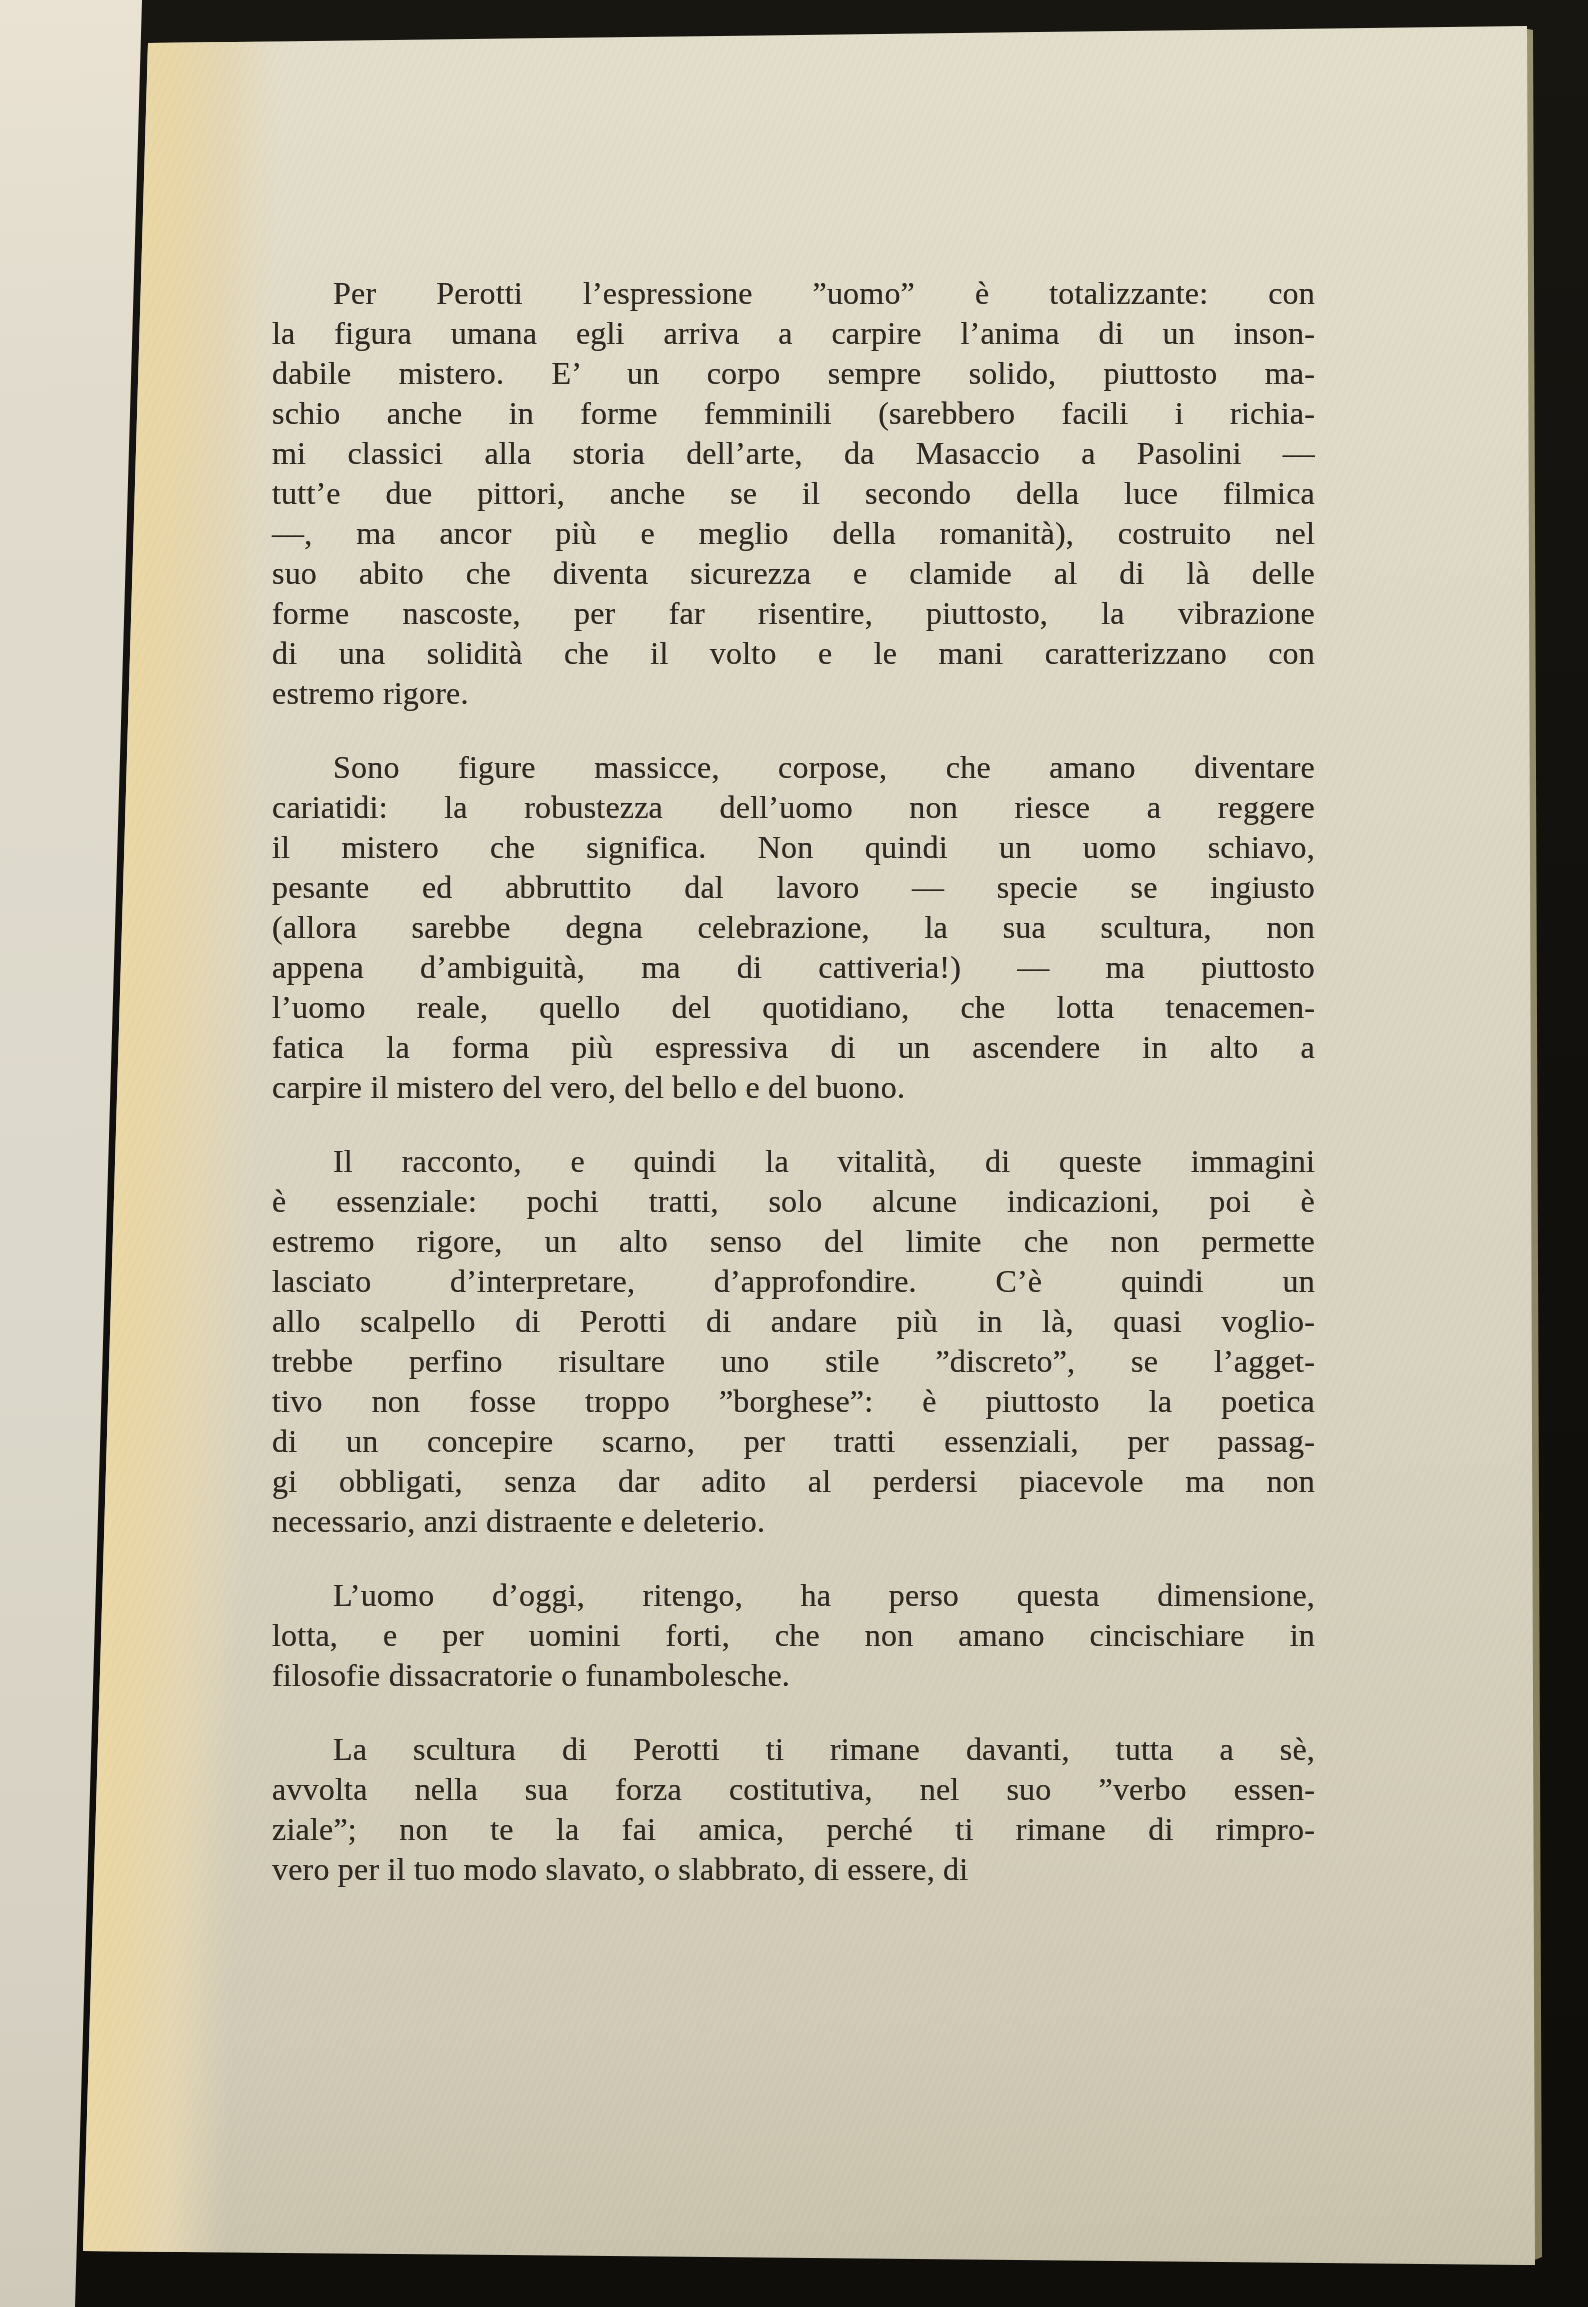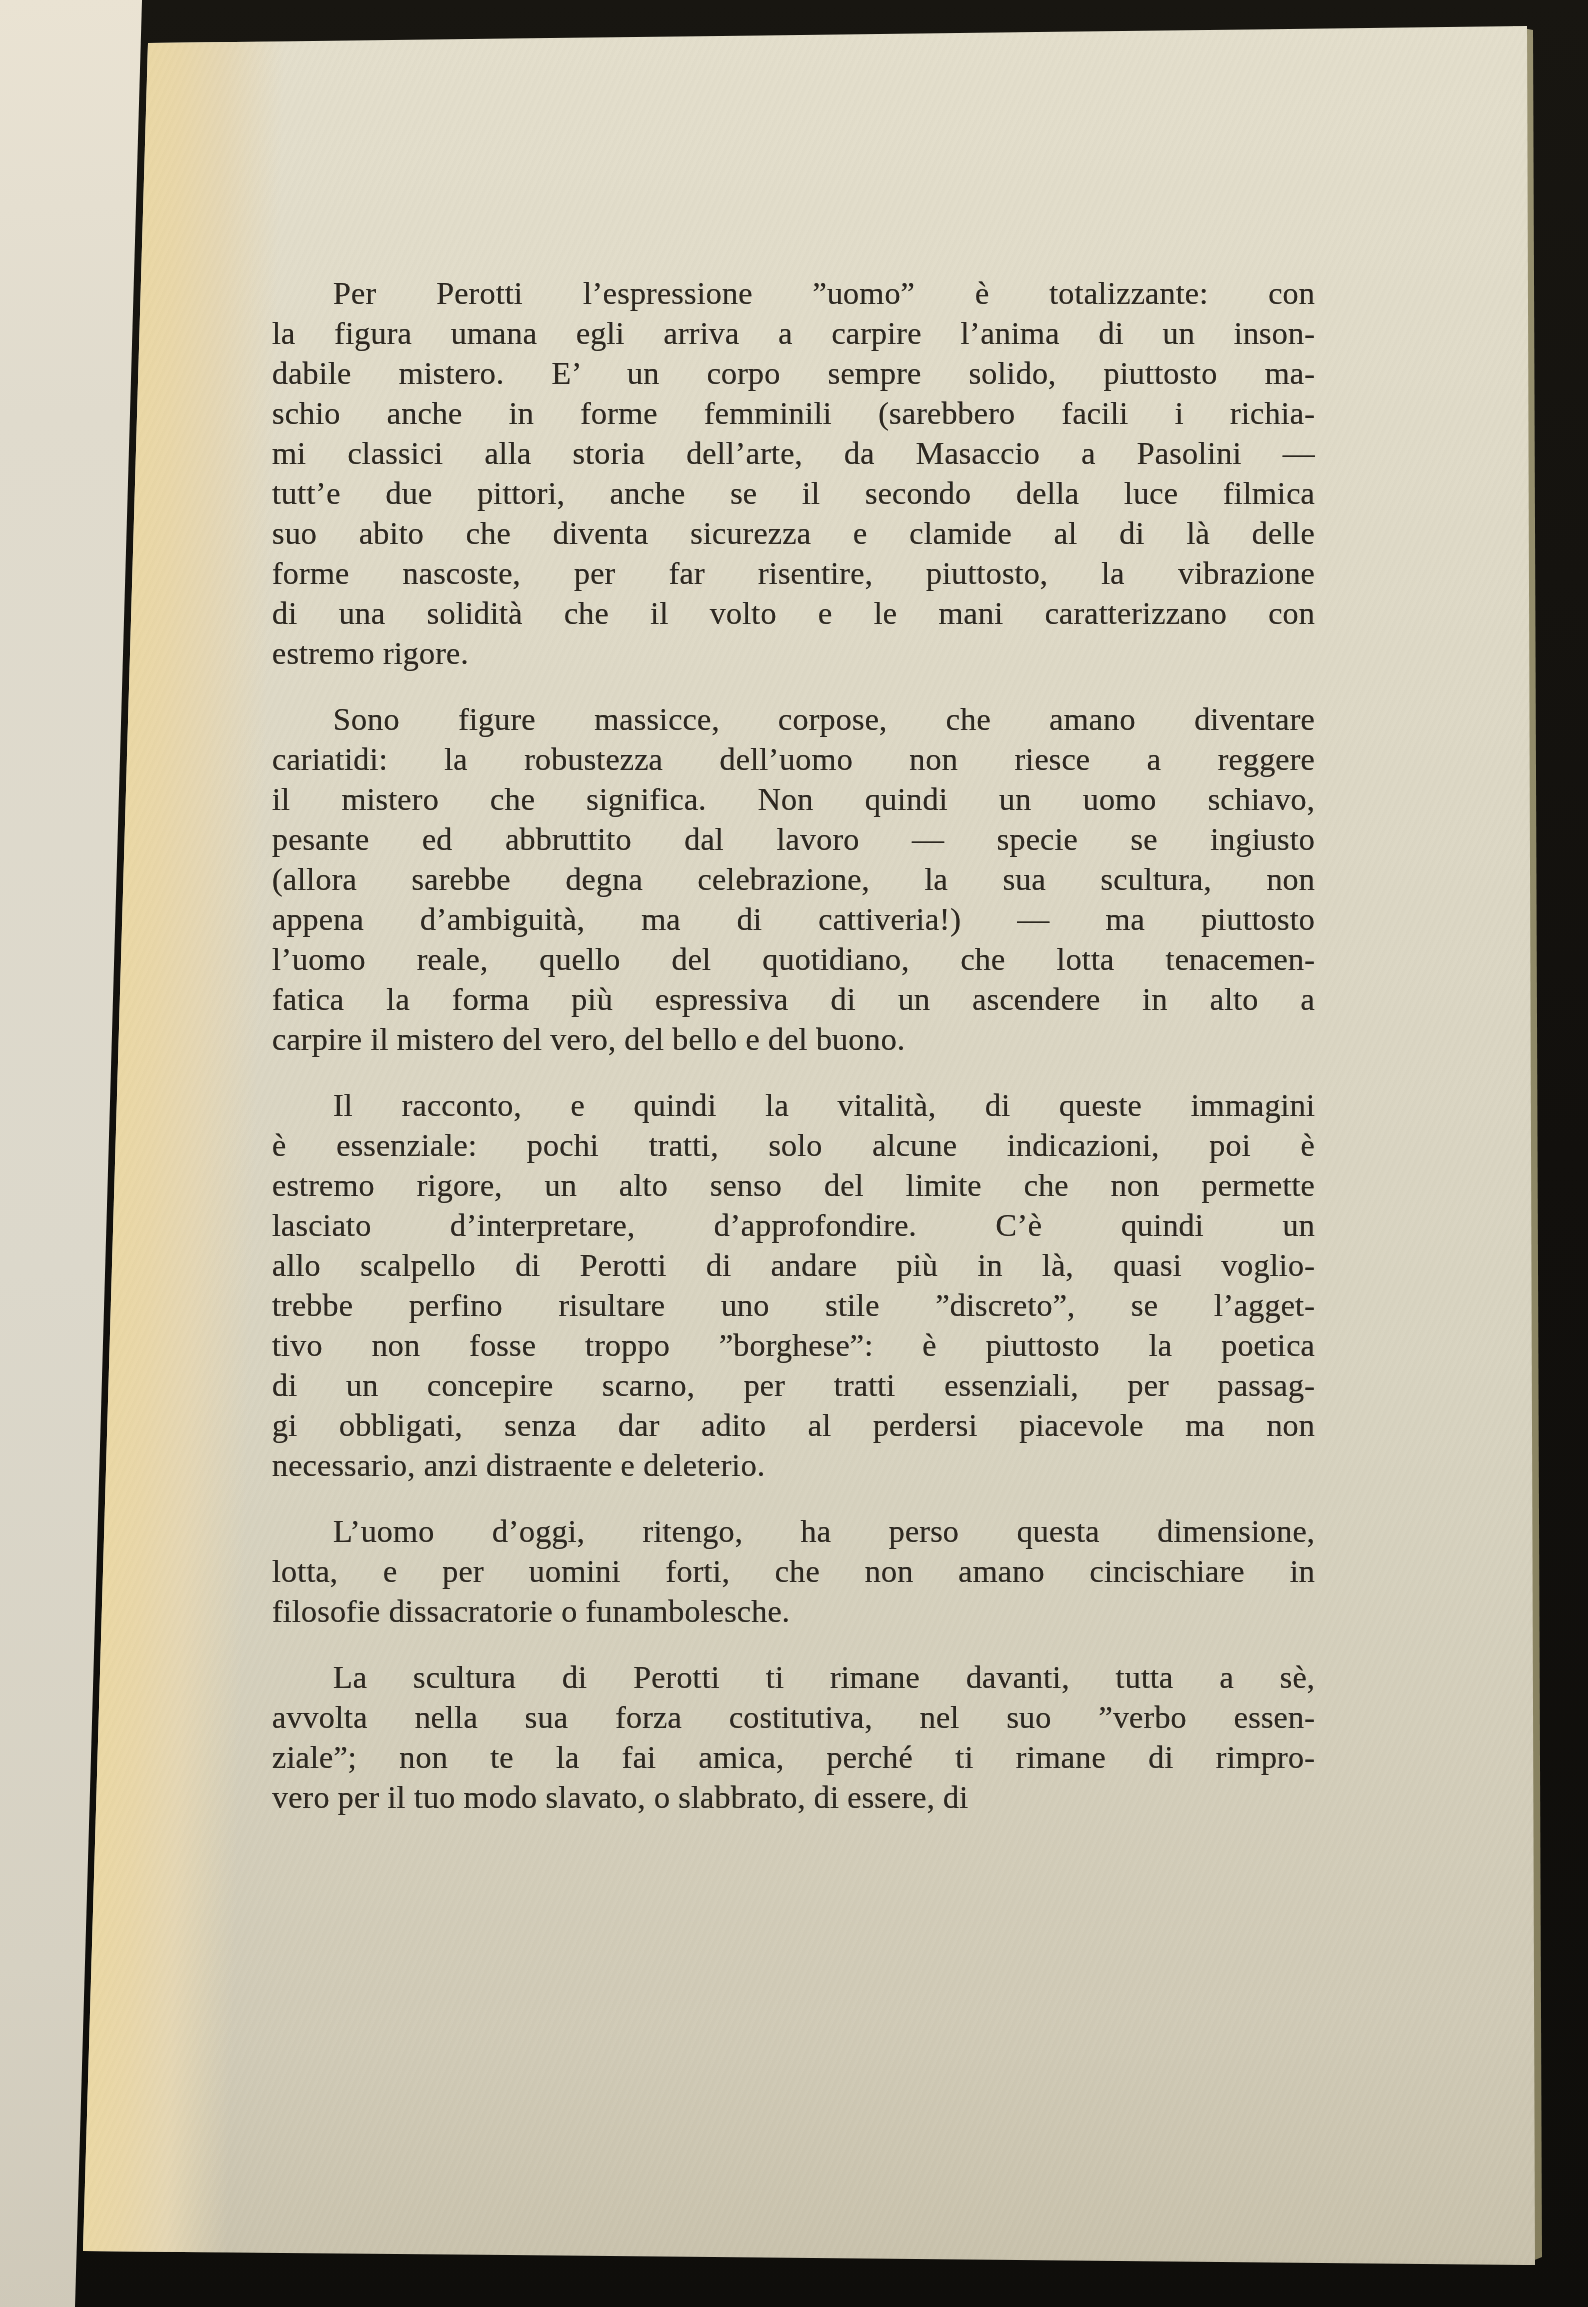--- a/index.html
+++ b/index.html
@@ -47,21 +47,21 @@
     position: absolute;
     left: 260px;
     top: 273px;
     width: 1043px;
     font-size: 32px;
     line-height: 40px;
     color: #2d2821;
     letter-spacing: 0.2px;
     text-shadow: 0 0 0.4px rgba(45, 40, 33, 0.65);
   }
-  .paragraph + .paragraph { margin-top: 26px; }
+  .paragraph + .paragraph { margin-top: 34px; }
   .line {
     text-align: justify;
     text-align-last: justify;
     text-justify: inter-word;
     white-space: normal;
   }
   .line.first { padding-left: 61px; }
   .line.last { text-align-last: left; }
 </style>
 </head>
@@ -72,20 +72,21 @@
   <div class="page-edges"></div>
   <div class="page">
     <div class="text-block">
         <div class="paragraph">
           <div class="line first">Per Perotti l’espressione ”uomo” è totalizzante: con</div>
           <div class="line">la figura umana egli arriva a carpire l’anima di un inson-</div>
           <div class="line">dabile mistero. E’ un corpo sempre solido, piuttosto ma-</div>
           <div class="line">schio anche in forme femminili (sarebbero facili i richia-</div>
           <div class="line">mi classici alla storia dell’arte, da Masaccio a Pasolini —</div>
           <div class="line">tutt’e due pittori, anche se il secondo della luce filmica</div>
+          <div class="line">—, ma ancor più e meglio della romanità), costruito nel</div>
           <div class="line">suo abito che diventa sicurezza e clamide al di là delle</div>
           <div class="line">forme nascoste, per far risentire, piuttosto, la vibrazione</div>
           <div class="line">di una solidità che il volto e le mani caratterizzano con</div>
           <div class="line last">estremo rigore.</div>
         </div>
         <div class="paragraph">
           <div class="line first">Sono figure massicce, corpose, che amano diventare</div>
           <div class="line">cariatidi: la robustezza dell’uomo non riesce a reggere</div>
           <div class="line">il mistero che significa. Non quindi un uomo schiavo,</div>
           <div class="line">pesante ed abbruttito dal lavoro — specie se ingiusto</div>

